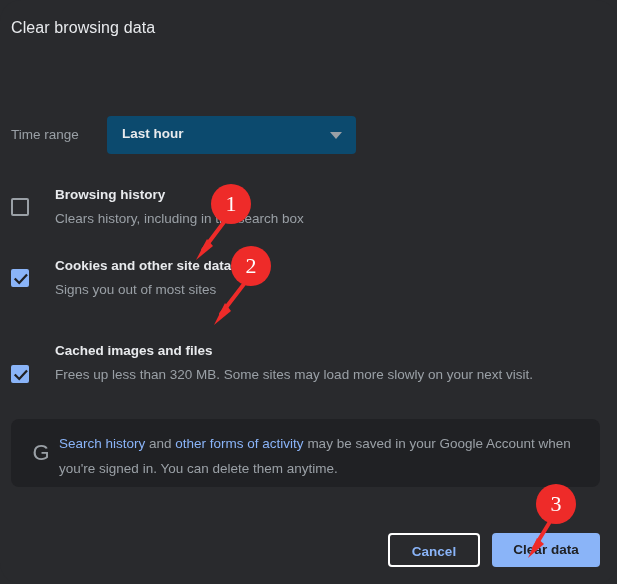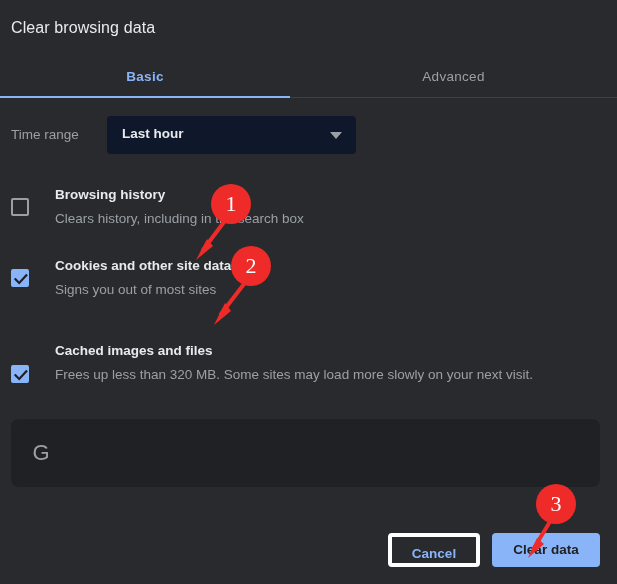--- a/index.html
+++ b/index.html
@@ -91,21 +91,21 @@
     top: 11px;
     font-size: 13.5px;
     color: #9aa0a6;
   }
   .select {
     position: absolute;
     left: 107px;
     top: 0;
     width: 249px;
     height: 38px;
-    background: #0f172a;
+    background: #0c4a6e;
     border: none;
     border-radius: 4px;
     cursor: pointer;
   }
   .select-value {
     position: absolute;
     left: 15px;
     top: 10px;
     font-size: 13.5px;
     font-weight: bold;
@@ -228,21 +228,21 @@
     line-height: 34px;
     text-align: center;
     box-sizing: border-box;
     cursor: pointer;
     user-select: none;
   }
   .btn-cancel {
     left: 388px;
     top: 533px;
     width: 92px;
-    border: 4px solid #ffffff;
+    border: 2px solid #ffffff;
     background: transparent;
     color: #8ab4f8;
   }
   .btn-clear {
     left: 492px;
     top: 533px;
     width: 108px;
     background: #8ab4f8;
     color: #202124;
     border: none;
@@ -276,25 +276,20 @@
     z-index: 25;
   }
 </style>
 </head>
 <body>
 
 <div class="dialog">
 
   <div class="dialog-title">Clear browsing data</div>
 
-  <div class="tabbar">
-    <div class="tab tab-basic">Basic</div>
-    <div class="tab tab-advanced">Advanced</div>
-    <div class="tab-underline"></div>
-  </div>
 
   <div class="timerange-row">
     <div class="timerange-label">Time range</div>
     <div class="select">
       <div class="select-value">Last hour</div>
       <div class="select-arrow"></div>
     </div>
   </div>
 
   <div class="option opt1">
@@ -324,20 +319,21 @@
         </svg>
     </div>
     <div class="opt-text">
       <div class="opt-title">Cached images and files</div>
       <div class="opt-desc">Frees up less than 320 MB. Some sites may load more slowly on your next visit.</div>
     </div>
   </div>
 
   <div class="gbanner">
     <div class="gbanner-icon">G</div>
+    <div class="gbanner-text"><span class="glink">Search history</span><span> and </span><span class="glink">other forms of activity</span><span> may be saved in your Google Account when you're signed in. You can delete them anytime.</span></div>
   </div>
 
   <div class="btn btn-cancel">Cancel</div>
   <div class="btn btn-clear">Clear data</div>
 
   <svg class="anno-svg" viewBox="0 0 617 584">
     <g fill="#ee2b29" stroke="#ee2b29" stroke-width="4" stroke-linecap="round">
       <line x1="224" y1="222" x2="203" y2="250"></line>
       <polygon points="196,260 213,246 207,239" stroke="none"></polygon>
       <line x1="244" y1="284" x2="221" y2="314"></line>

